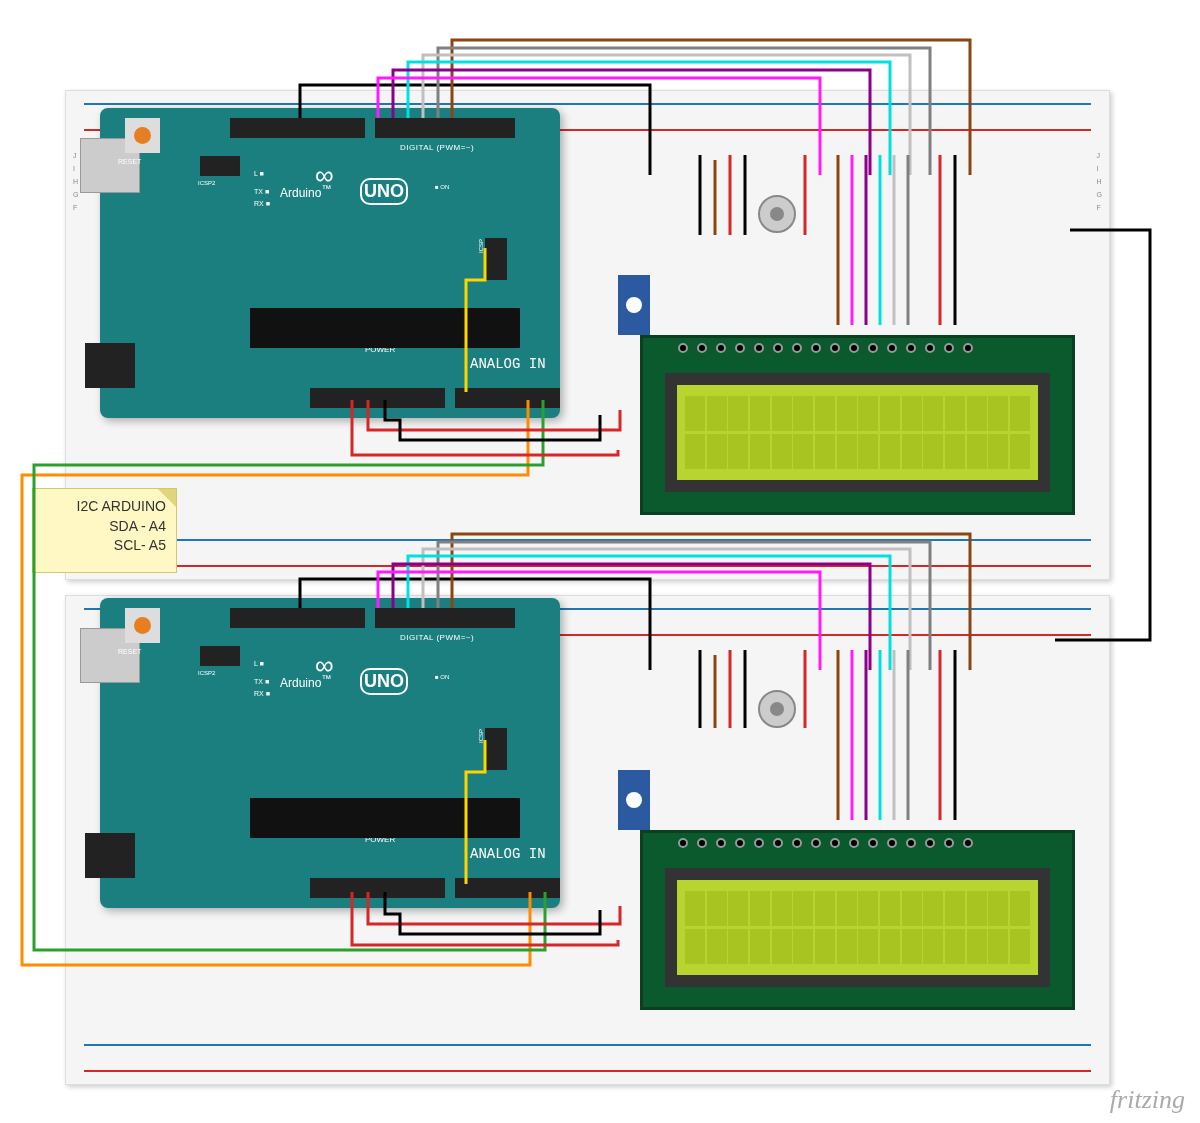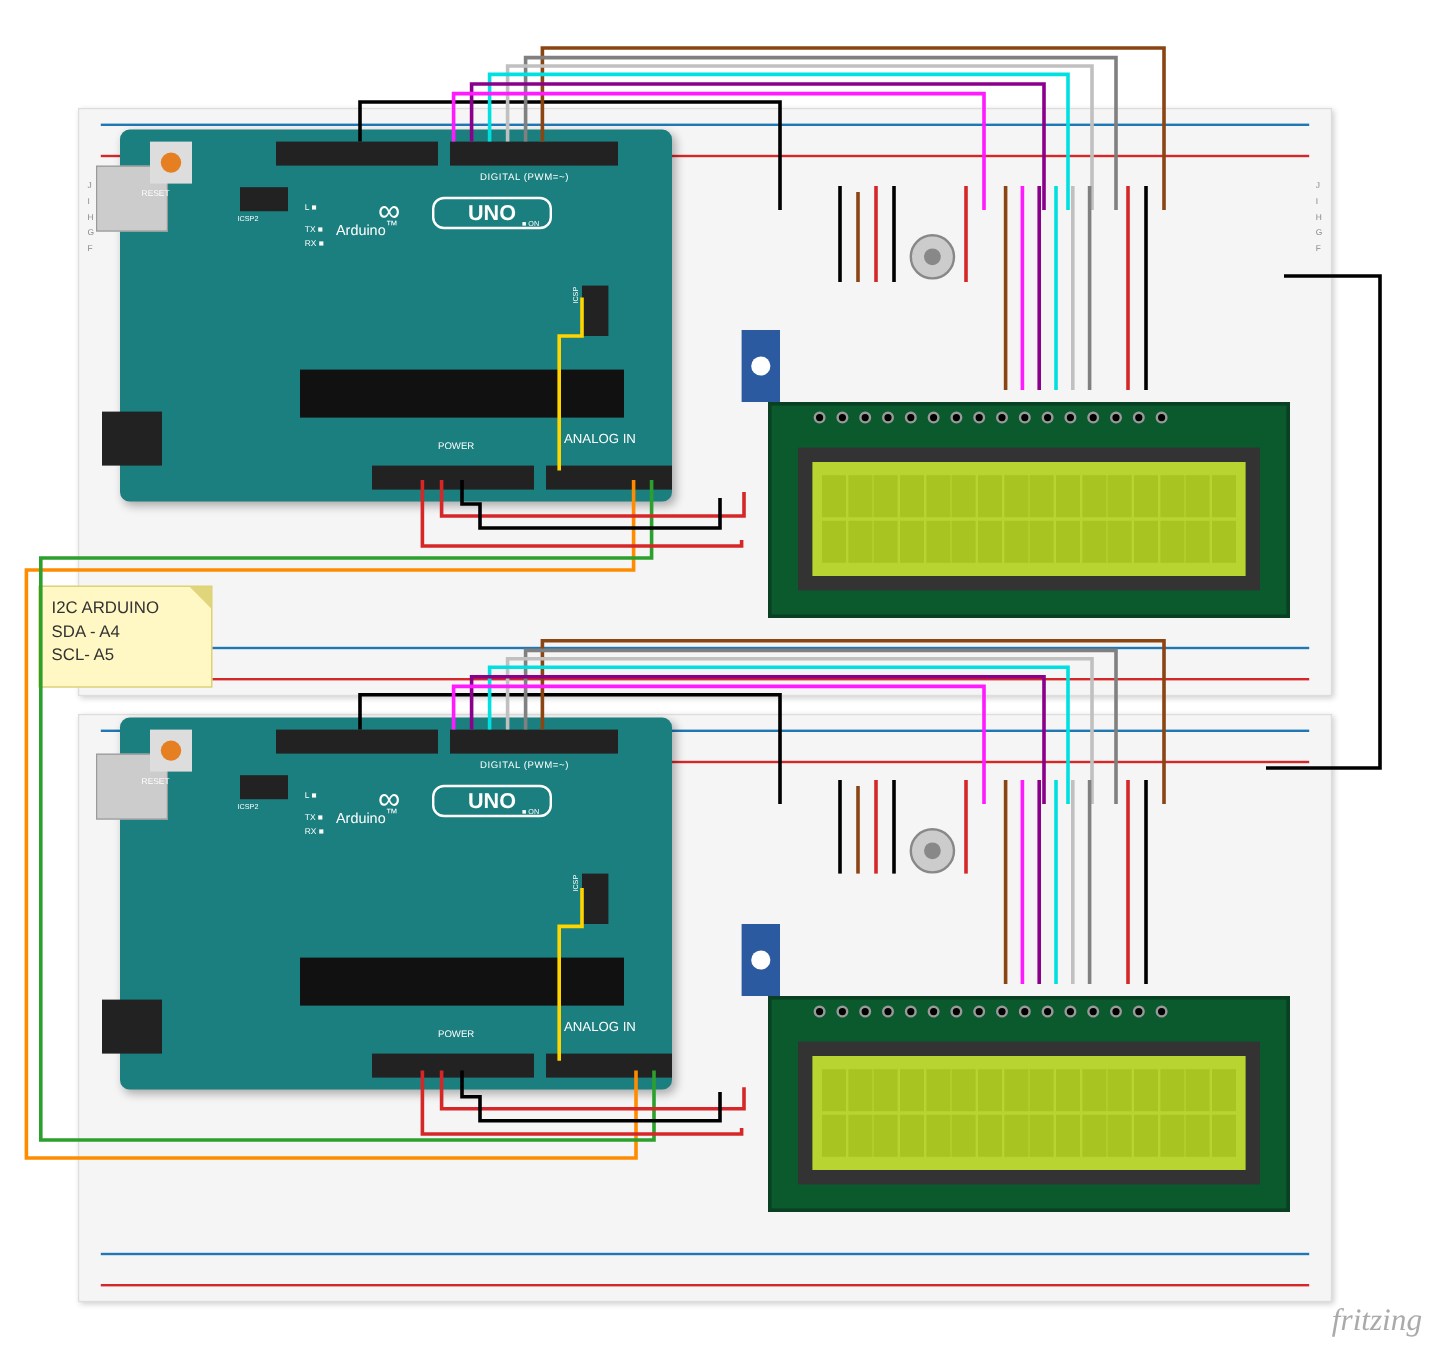--- a/index.html
+++ b/index.html
@@ -17,25 +17,25 @@
   
   .arduino { position: absolute; width: 460px; height: 310px; background: #1b7f7f; border-radius: 8px; box-shadow: 3px 3px 8px rgba(0,0,0,0.3); }
   .ard-a { left: 100px; top: 108px; }
   .ard-b { left: 100px; top: 598px; }
   .header-strip { position: absolute; background: #222; height: 20px; }
   .strip-top-l { top: 10px; left: 130px; width: 135px; }
   .strip-top-r { top: 10px; left: 275px; width: 140px; }
   .strip-bot-l { bottom: 10px; left: 210px; width: 135px; }
   .strip-bot-r { bottom: 10px; left: 355px; width: 105px; }
   .arduino .logo { position: absolute; color: #fff; font-size: 12px; left: 180px; top: 75px; }
-  .arduino .uno-label { position: absolute; color: #fff; font-size: 18px; font-weight: bold; left: 260px; top: 56px; border: 2px solid #fff; border-radius: 10px; padding: 1px 28px; }
+  .arduino .uno-label { position: absolute; color: #fff; font-size: 18px; font-weight: bold; left: 260px; top: 70px; border: 2px solid #fff; border-radius: 10px; padding: 1px 2px; }
   .arduino .infinity { position: absolute; color: #fff; font-size: 26px; left: 215px; top: 52px; }
   .arduino .digital-label { position: absolute; color: #fff; font-size: 8px; left: 300px; top: 35px; letter-spacing: 0.5px; }
-  .arduino .power-label { position: absolute; color: #fff; font-size: 8px; left: 265px; bottom: 42px; }
-  .arduino .analog-label { position: absolute; color: #fff; font-size: 11px; left: 370px; bottom: 46px; }
+  .arduino .power-label { position: absolute; color: #fff; font-size: 8px; left: 265px; bottom: 64px; }
+  .arduino .analog-label { position: absolute; color: #fff; font-size: 14px; left: 370px; bottom: 46px; font-family: Liberation Mono, monospace; }
   .usb { position: absolute; left: -20px; top: 30px; width: 60px; height: 55px; background: #ccc; border: 1px solid #999; }
   .pwr-jack { position: absolute; left: -15px; bottom: 30px; width: 50px; height: 45px; background: #222; }
   .reset-btn { position: absolute; left: 25px; top: 10px; width: 35px; height: 35px; background: #ddd; }
   .reset-btn:after { content:''; position:absolute; left: 9px; top: 9px; width: 17px; height: 17px; border-radius: 50%; background: #e67e22; }
   .reset-label { position: absolute; left: 18px; top: 50px; font-size: 7px; color: #fff; }
   .chip { position: absolute; left: 150px; top: 200px; width: 270px; height: 40px; background: #111; }
   .icsp-header { position: absolute; background: #222; width: 40px; height: 20px; }
   .icsp1 { left: 100px; top: 48px; }
   .icsp-label1 { position: absolute; left: 98px; top: 72px; font-size: 6px; color: #fff; }
   .led-label { position: absolute; font-size: 7px; color: #fff; left: 154px; }
@@ -53,21 +53,21 @@
   .lcd .pins { position: absolute; top: 5px; left: 35px; display: flex; gap: 9px; }
   .lcd .pins span { width: 10px; height: 10px; border: 2px solid #999; background: #000; border-radius: 50%; }
 
   
   .pot-blue { position: absolute; width: 32px; height: 60px; background: #2c5aa0; }
   .pot-blue:after { content:''; position:absolute; left: 8px; top: 22px; width: 16px; height: 16px; background: #fff; border-radius: 50%; }
   .pot-knob { position: absolute; width: 38px; height: 38px; background: #ccc; border-radius: 50%; border: 2px solid #888; }
   .pot-knob:after { content:''; position:absolute; left: 10px; top: 10px; width: 14px; height: 14px; background: #888; border-radius: 50%; }
 
   
-  .note { position: absolute; left: 32px; top: 488px; width: 145px; height: 85px; background: #fff8c4; border: 1px solid #d4c96a; padding: 8px 10px; font-size: 14px; line-height: 1.4; color: #333; }
+  .note { position: absolute; left: 32px; top: 488px; width: 145px; height: 85px; background: #fff8c4; border: 1px solid #d4c96a; padding: 8px 10px; font-size: 14px; line-height: 1.4; color: #333; text-align: right; }
   .note .fold { position:absolute; right:0; top:0; width:0; height:0; border-top: 18px solid #e0d57a; border-left: 18px solid transparent; }
 
   
   svg.wires { position: absolute; left: 0; top: 0; width: 1200px; height: 1123px; pointer-events: none; }
   svg.wires path, svg.wires line, svg.wires polyline { fill: none; stroke-width: 3; }
 
   .watermark { position: absolute; right: 15px; bottom: 8px; font-family: Brush Script MT, cursive; font-size: 26px; color: #aaa; font-style: italic; }
   .row-letters { position:absolute; font-size: 7px; color:#888; top: 58px; line-height: 13px; }
   .on-led { position: absolute; left: 335px; top: 76px; font-size: 6px; color: #fff; }
 </style>

